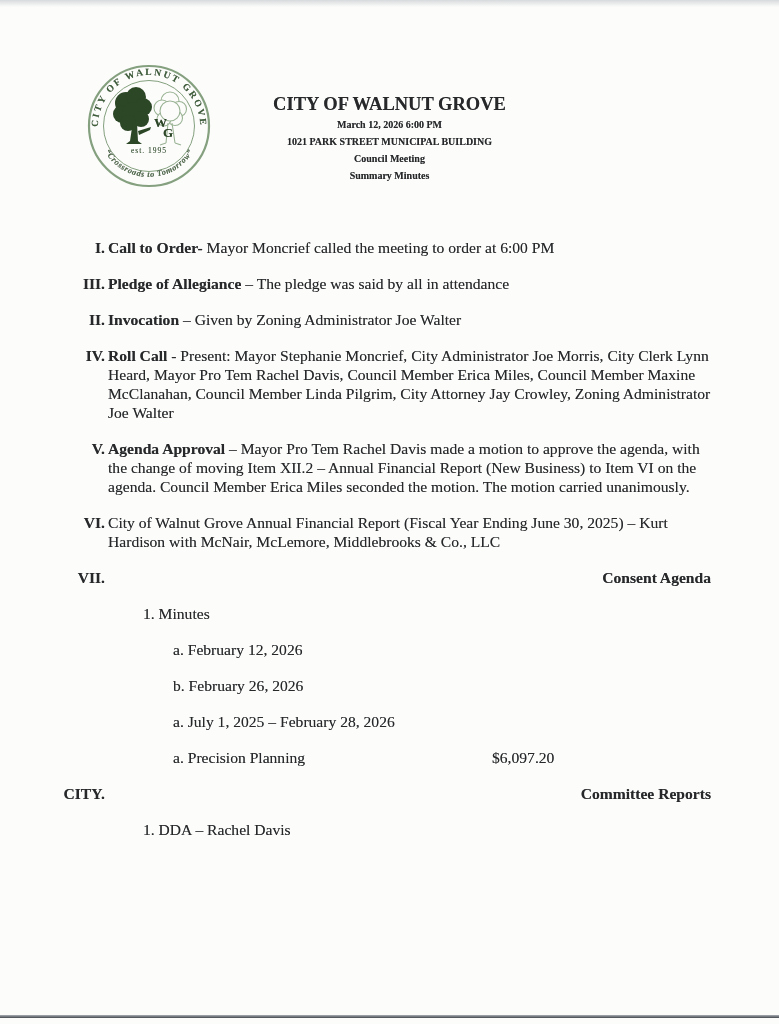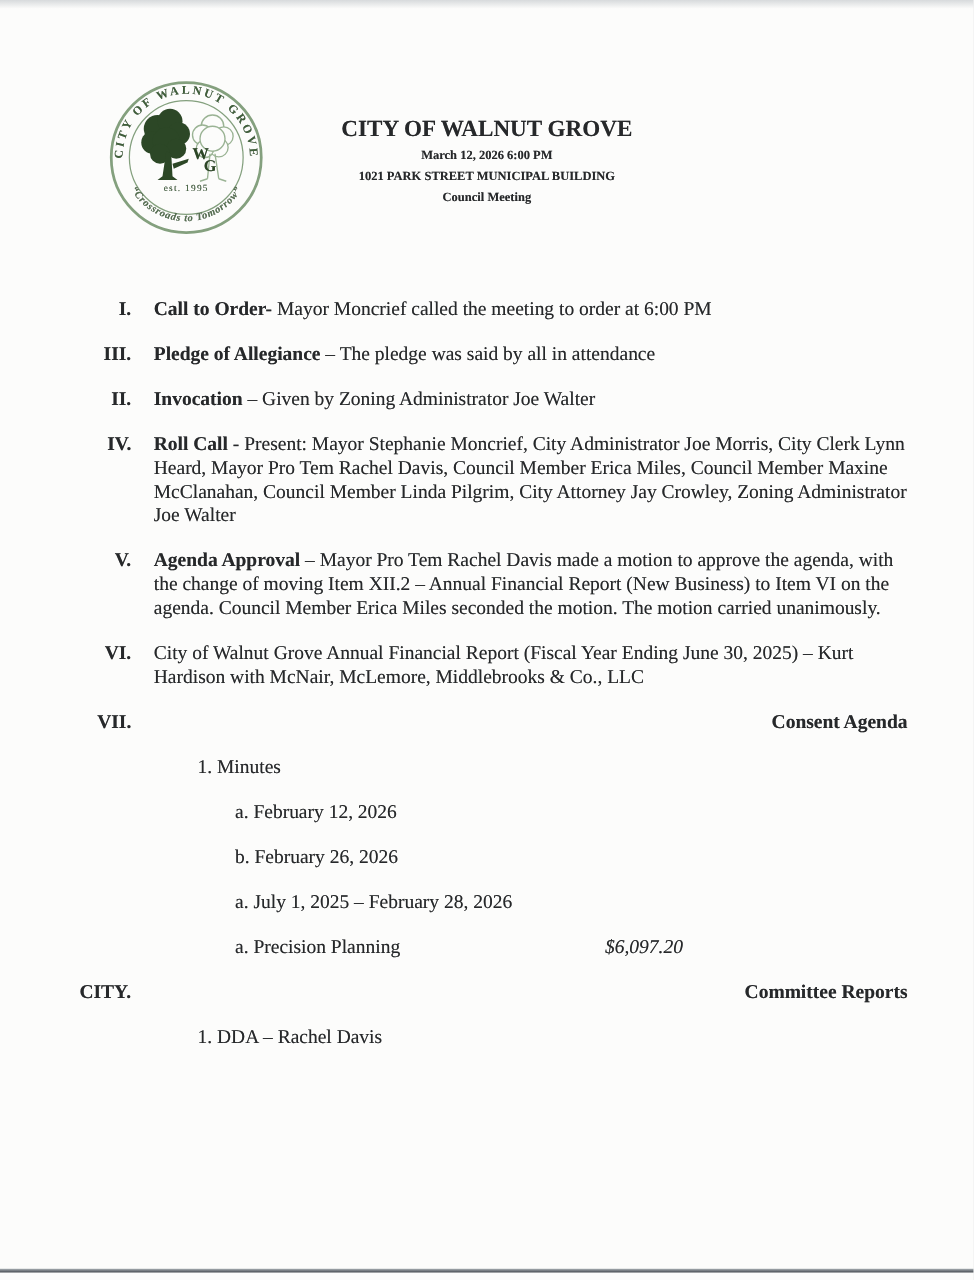--- a/index.html
+++ b/index.html
@@ -18,27 +18,27 @@
   .logo{position:absolute;left:86px;top:61px;width:126px;height:130px;}
   .header-text{position:absolute;top:94px;left:0;width:779px;text-align:center;
     font-weight:bold;}
   .h-title{font-size:18.5px;line-height:21px;margin-bottom:1px;}
   .h-line{font-size:10px;line-height:17px;}
   
   .list{position:absolute;top:238px;left:0;width:779px;}
   .row{display:flex;align-items:flex-start;}
   .num{flex:0 0 105px;text-align:right;font-weight:bold;
     font-size:15.6px;line-height:19px;}
-  .content{margin-left:18px;width:603px;}
+  .content{margin-left:3px;width:603px;}
   .para{margin:0 0 17px 0;font-size:15.6px;line-height:19px;}
   .para.bold{font-weight:bold;text-align:right;}
   .l1{padding-left:35px;}
   .l2{padding-left:65px;}
   .has-amount{position:relative;}
-  .amount{position:absolute;left:361px;top:0;font-style:italic;}
+  .amount{position:absolute;left:384px;top:0;}
   
   .seal-text{font-family:"Liberation Serif","DejaVu Serif",serif;}
 </style>
 </head>
 <body>
 
 <div class="page">
   <div class="scan-edge-top"></div>
 
   <svg class="logo" viewBox="0 0 126 130">
@@ -82,20 +82,21 @@
       <text x="77" y="76" font-size="13">G</text>
     </g>
     <text class="seal-text" x="63" y="92" text-anchor="middle" font-size="7.5" letter-spacing="1" fill="#3f5f3a">est. 1995</text>
   </svg>
 
   <div class="header-text">
     <div class="h-title">CITY OF WALNUT GROVE</div>
     <div class="h-line">March 12, 2026 6:00 PM</div>
     <div class="h-line">1021 PARK STREET MUNICIPAL BUILDING</div>
     <div class="h-line">Council Meeting</div>
+    <div class="h-line">Summary Minutes</div>
   </div>
 
   <div class="list">
 
     <div class="row">
       <span class="num">I.</span>
       <div class="content">
           <p class="para"><b>Call to Order-</b><span> Mayor Moncrief called the meeting to order at 6:00 PM</span></p>
         </div>
     </div>

